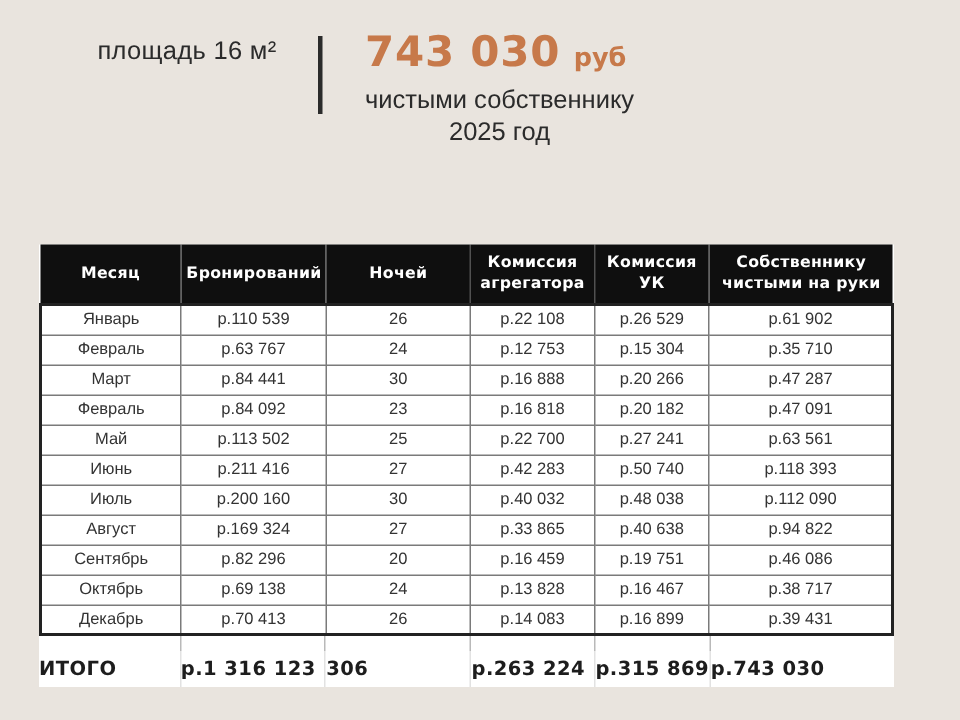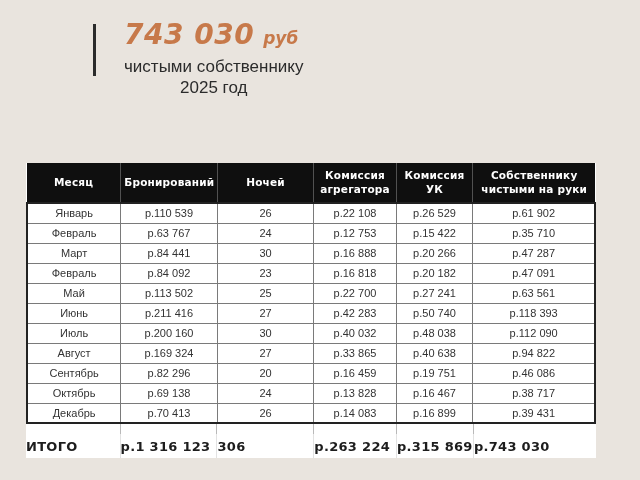--- a/index.html
+++ b/index.html
@@ -16,21 +16,21 @@
   
   .top-header { position: absolute; left: 65px; top: 18px; display: flex; align-items: flex-start; }
   .area-label {
     font-size: 17px; font-weight: 500; color: #2b2b2b; padding-top: 6px;
     letter-spacing: .2px;
   }
   .divider {
     width: 3px; height: 52px; background: #2b2b2b; margin: 6px 28px 0 28px;
   }
   .headline-block { display: flex; flex-direction: column; }
-  .amount-line { display: flex; align-items: baseline; gap: 9px; font-style: italic; }
+  .amount-line { display: flex; align-items: baseline; gap: 9px; }
   .amount {
     font-family: "DejaVu Sans", sans-serif;
     font-size: 28px; font-weight: 800; color: #c7794a; letter-spacing: .5px;
   }
   .currency {
     font-family: "DejaVu Sans", sans-serif;
     font-size: 17px; font-weight: 800; color: #c7794a;
   }
   .subtitle { font-size: 17px; color: #2b2b2b; line-height: 1.25; margin-top: 5px; text-align: center; }
 
@@ -71,20 +71,21 @@
     border-left: 1px solid #e2e2e2;
   }
   .totals-table td:first-child { border-left: none; }
 </style>
 </head>
 <body>
 
 <div class="page">
 
   <div class="top-header">
+    <div class="area-label">площадь 16 м²</div>
     <div class="divider"></div>
     <div class="headline-block">
       <div class="amount-line">
         <span class="amount">743 030</span>
         <span class="currency">руб</span>
       </div>
       <div class="subtitle">
         <span>чистыми собственнику</span><br>
         <span>2025 год</span>
       </div>
@@ -118,21 +119,21 @@
     <td>26</td>
     <td>р.22 108</td>
     <td>р.26 529</td>
     <td>р.61 902</td>
   </tr>
           <tr>
     <td>Февраль</td>
     <td>р.63 767</td>
     <td>24</td>
     <td>р.12 753</td>
-    <td>р.15 422</td>
+    <td>р.15 304</td>
     <td>р.35 710</td>
   </tr>
           <tr>
     <td>Март</td>
     <td>р.84 441</td>
     <td>30</td>
     <td>р.16 888</td>
     <td>р.20 266</td>
     <td>р.47 287</td>
   </tr>

